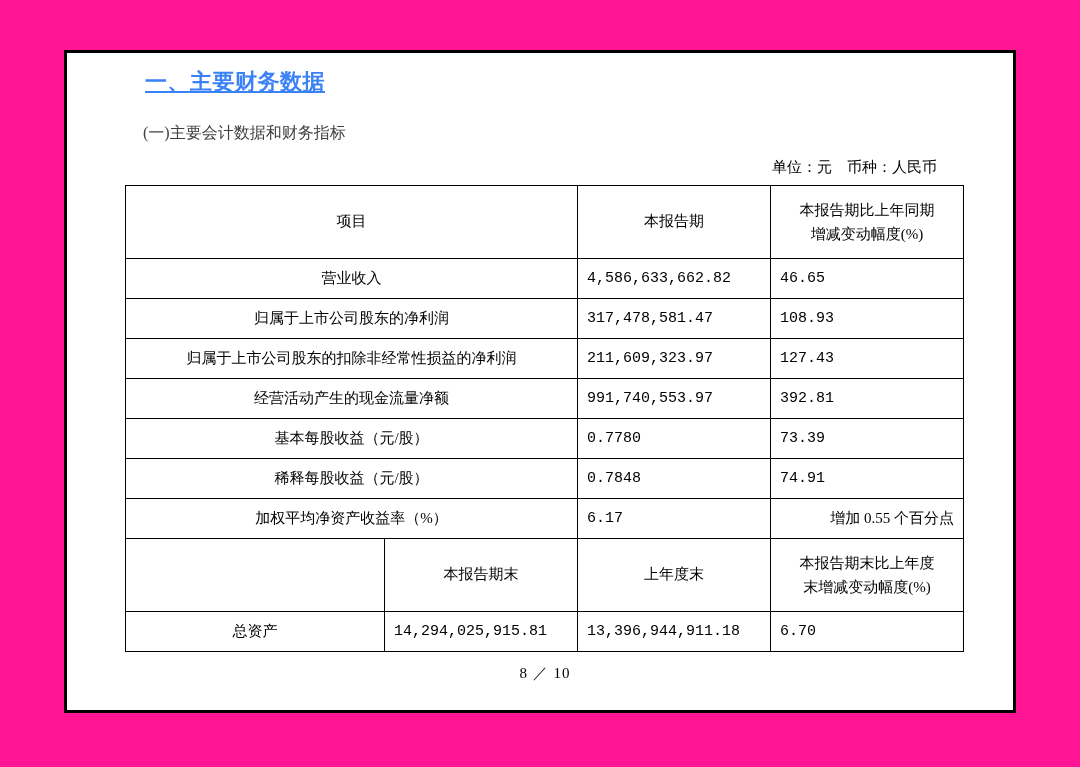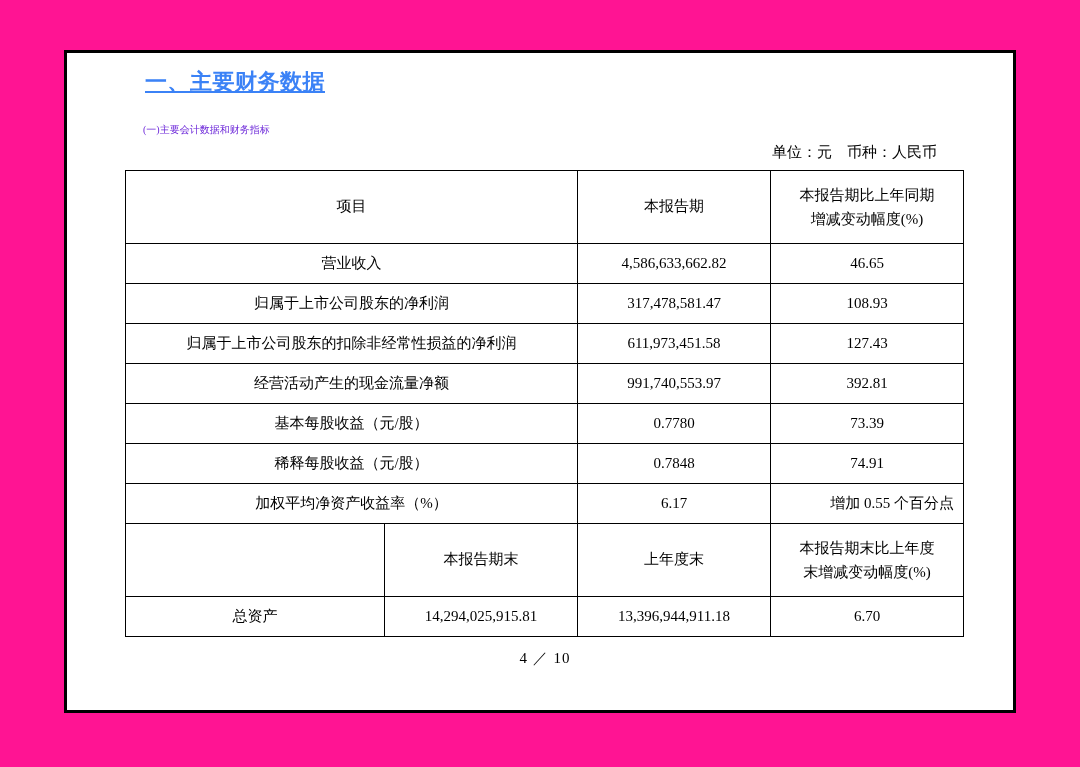--- a/index.html
+++ b/index.html
@@ -32,23 +32,23 @@
   .section-title {
     font-size: 22px;
     font-weight: bold;
     letter-spacing: 0.5px;
     color: #3b82f6;
     margin: 0 0 26px 0;
     padding-left: 20px;
     text-decoration: underline;
   }
   .subsection-title {
-    font-size: 10px;
-    color: #6d28d9;
-    margin: 0 0 6px 0;
+    font-size: 16px;
+    color: #404040;
+    margin: 0 0 14px 0;
     padding-left: 18px;
   }
   .unit-line {
     text-align: right;
     font-size: 15px;
     color: #000;
     padding-right: 28px;
     margin-bottom: 8px;
   }
   table.fin {
@@ -75,24 +75,24 @@
   }
   .hdr .two-line {
     display: block;
     line-height: 1.6;
   }
   .cell-label {
     text-align: center;
     height: 29px;
   }
   .cell-num {
-    text-align: center;
+    text-align: left;
     height: 29px;
     padding-right: 10px;
-    font-family: Liberation Serif, serif;
+    font-family: Liberation Mono, monospace;
   }
   .cell-num-c {
     text-align: right;
     height: 29px;
   }
   .cell-label-2line {
     text-align: left;
     height: 52px;
   }
   .empty-cell { }
@@ -136,21 +136,21 @@
           <td class="cell-num">4,586,633,662.82</td>
           <td class="cell-num">46.65</td>
         </tr>
         <tr>
           <td class="cell-label">归属于上市公司股东的净利润</td>
           <td class="cell-num">317,478,581.47</td>
           <td class="cell-num">108.93</td>
         </tr>
         <tr>
           <td class="cell-label">归属于上市公司股东的扣除非经常性损益的净利润</td>
-          <td class="cell-num">611,973,451.58</td>
+          <td class="cell-num">211,609,323.97</td>
           <td class="cell-num">127.43</td>
         </tr>
         <tr>
           <td class="cell-label">经营活动产生的现金流量净额</td>
           <td class="cell-num">991,740,553.97</td>
           <td class="cell-num">392.81</td>
         </tr>
         <tr>
           <td class="cell-label">基本每股收益（元/股）</td>
           <td class="cell-num">0.7780</td>
@@ -188,16 +188,16 @@
         </tr>
         <tr>
           <td class="cell-label">总资产</td>
           <td class="cell-num">14,294,025,915.81</td>
           <td class="cell-num">13,396,944,911.18</td>
           <td class="cell-num">6.70</td>
         </tr>
       </tbody>
     </table>
 
-    <div class="pager">4 ／ 10</div>
+    <div class="pager">8 ／ 10</div>
 
   </div>
 </div>
 
 </body></html>

